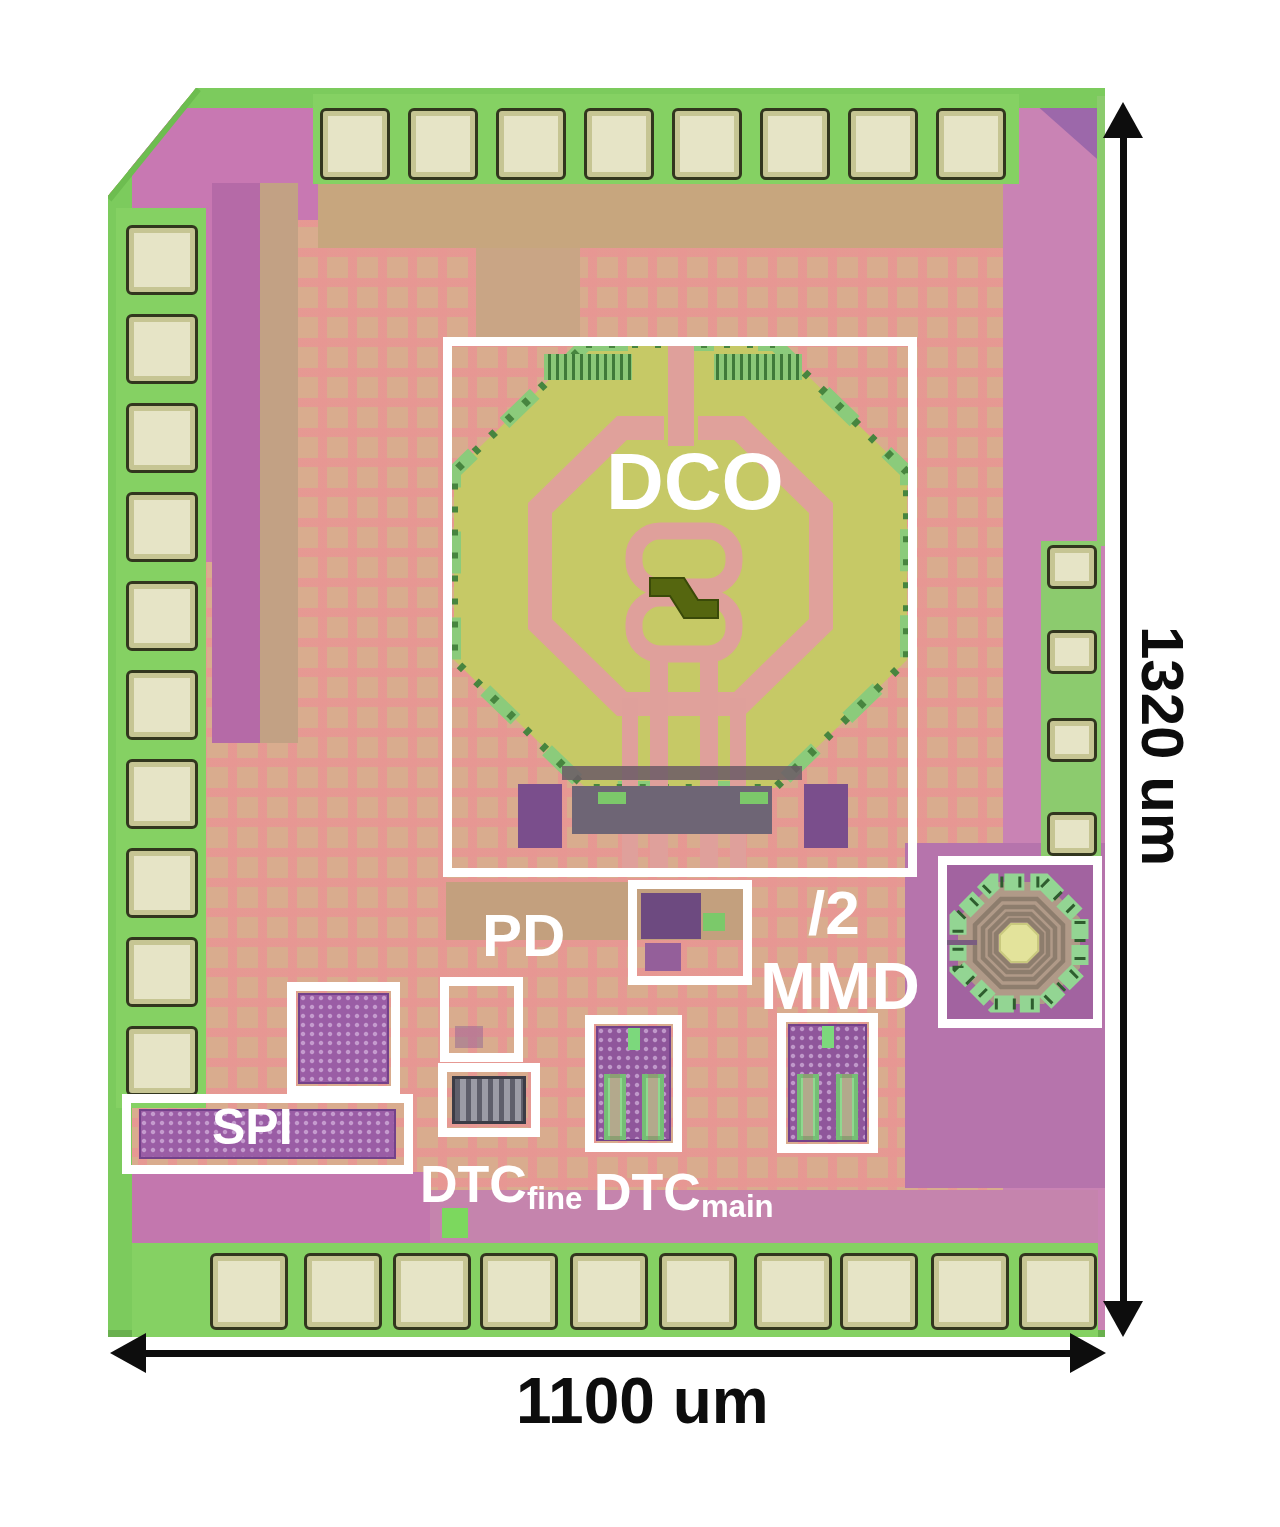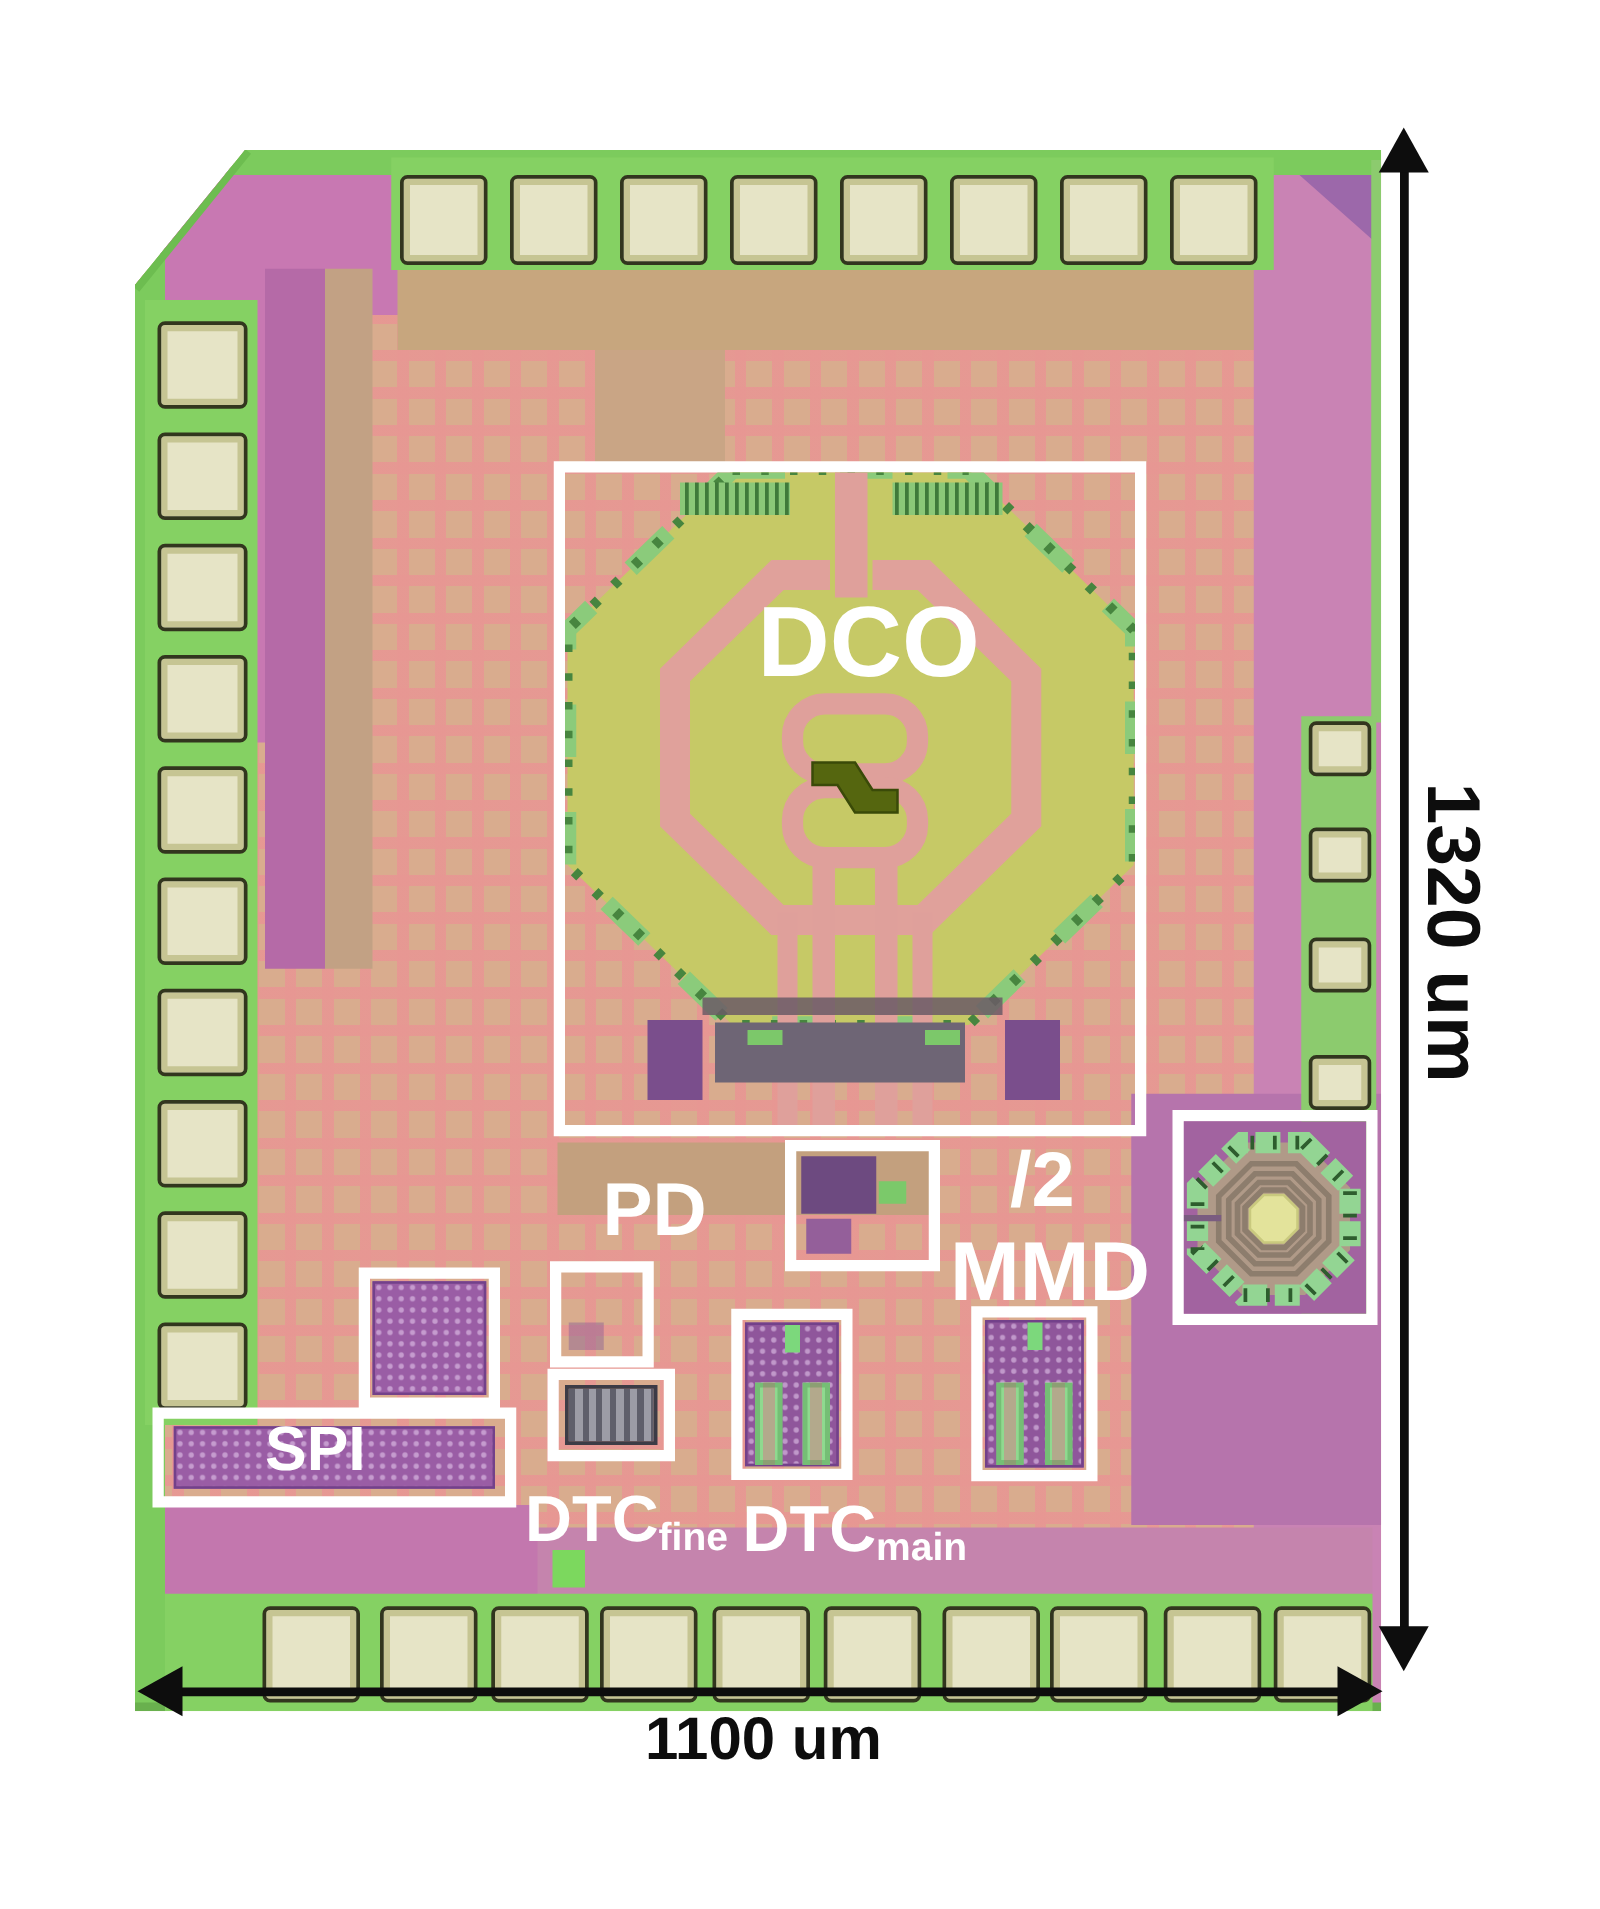--- a/index.html
+++ b/index.html
@@ -5,21 +5,21 @@
   html,body{margin:0;padding:0;background:#ffffff;}
   .stage{position:relative;width:1280px;height:1527px;background:#ffffff;overflow:hidden;
          font-family:"Liberation Sans","DejaVu Sans",sans-serif;}
   
   .die{position:absolute;left:108px;top:88px;width:997px;height:1249px;
        background-color:#d9ac8e;
        background-image:
          repeating-linear-gradient(0deg, rgba(231,151,147,.92) 0 9px, transparent 9px 30px),
          repeating-linear-gradient(90deg, rgba(231,151,147,.92) 0 9px, transparent 9px 30px);
        clip-path:polygon(88px 0,100% 0,100% 100%,0 100%,0 108px);
-       box-shadow:inset 0 0 0 3px rgba(70,80,50,.45);margin-top:32px;}
+       box-shadow:inset 0 0 0 3px rgba(70,80,50,.45);}
   .abs{position:absolute;}
   .tex{background-image:
          repeating-linear-gradient(0deg, rgba(145,62,120,.16) 0 3px, transparent 3px 21px),
          repeating-linear-gradient(90deg, rgba(145,62,120,.16) 0 3px, transparent 3px 21px);}
   .hstripe{background-image:repeating-linear-gradient(0deg, rgba(88,38,88,.35) 0 4px, transparent 4px 14px);}
   .green{background:#7ccb5d;}
   .pad{position:absolute;background:#e6e4c6;border:3px solid #32361e;border-radius:6px;
        box-shadow:inset 0 0 0 5px rgba(150,150,70,.40);box-sizing:border-box;}
   .wbox{position:absolute;border:9px solid #ffffff;box-sizing:border-box;z-index:30;}
   .wbox svg{position:absolute;left:0;top:0;width:100%;height:100%;display:block;}
@@ -217,15 +217,15 @@
   </div>
 
   <div class="dimline" style="left:1120px;top:134px;width:7px;height:1172px;"></div>
   <div class="tri tri-up" style="left:1103px;top:102px;"></div>
   <div class="tri tri-down" style="left:1103px;top:1301px;"></div>
   <div class="dimtext vert" style="left:1128px;top:626px;font-size:60px;">1320 um</div>
 
   <div class="dimline" style="left:142px;top:1350px;width:932px;height:7px;"></div>
   <div class="tri tri-left" style="left:110px;top:1333px;"></div>
   <div class="tri tri-right" style="left:1070px;top:1333px;"></div>
-  <div class="dimtext" style="left:516px;top:1364px;font-size:48px;">1100 um</div>
+  <div class="dimtext" style="left:516px;top:1364px;font-size:64px;">1100 um</div>
 
 </div>
 
 </body></html>

